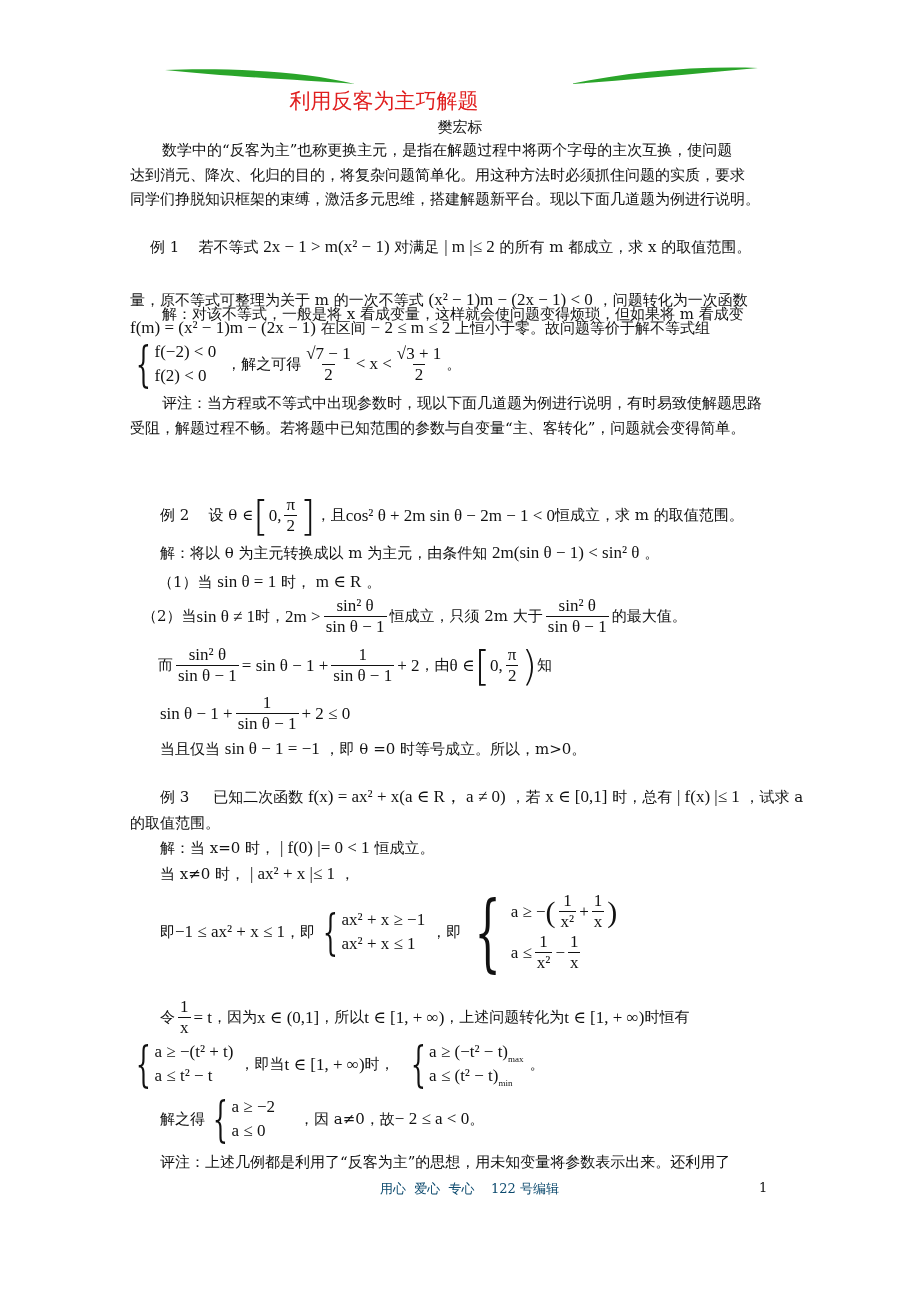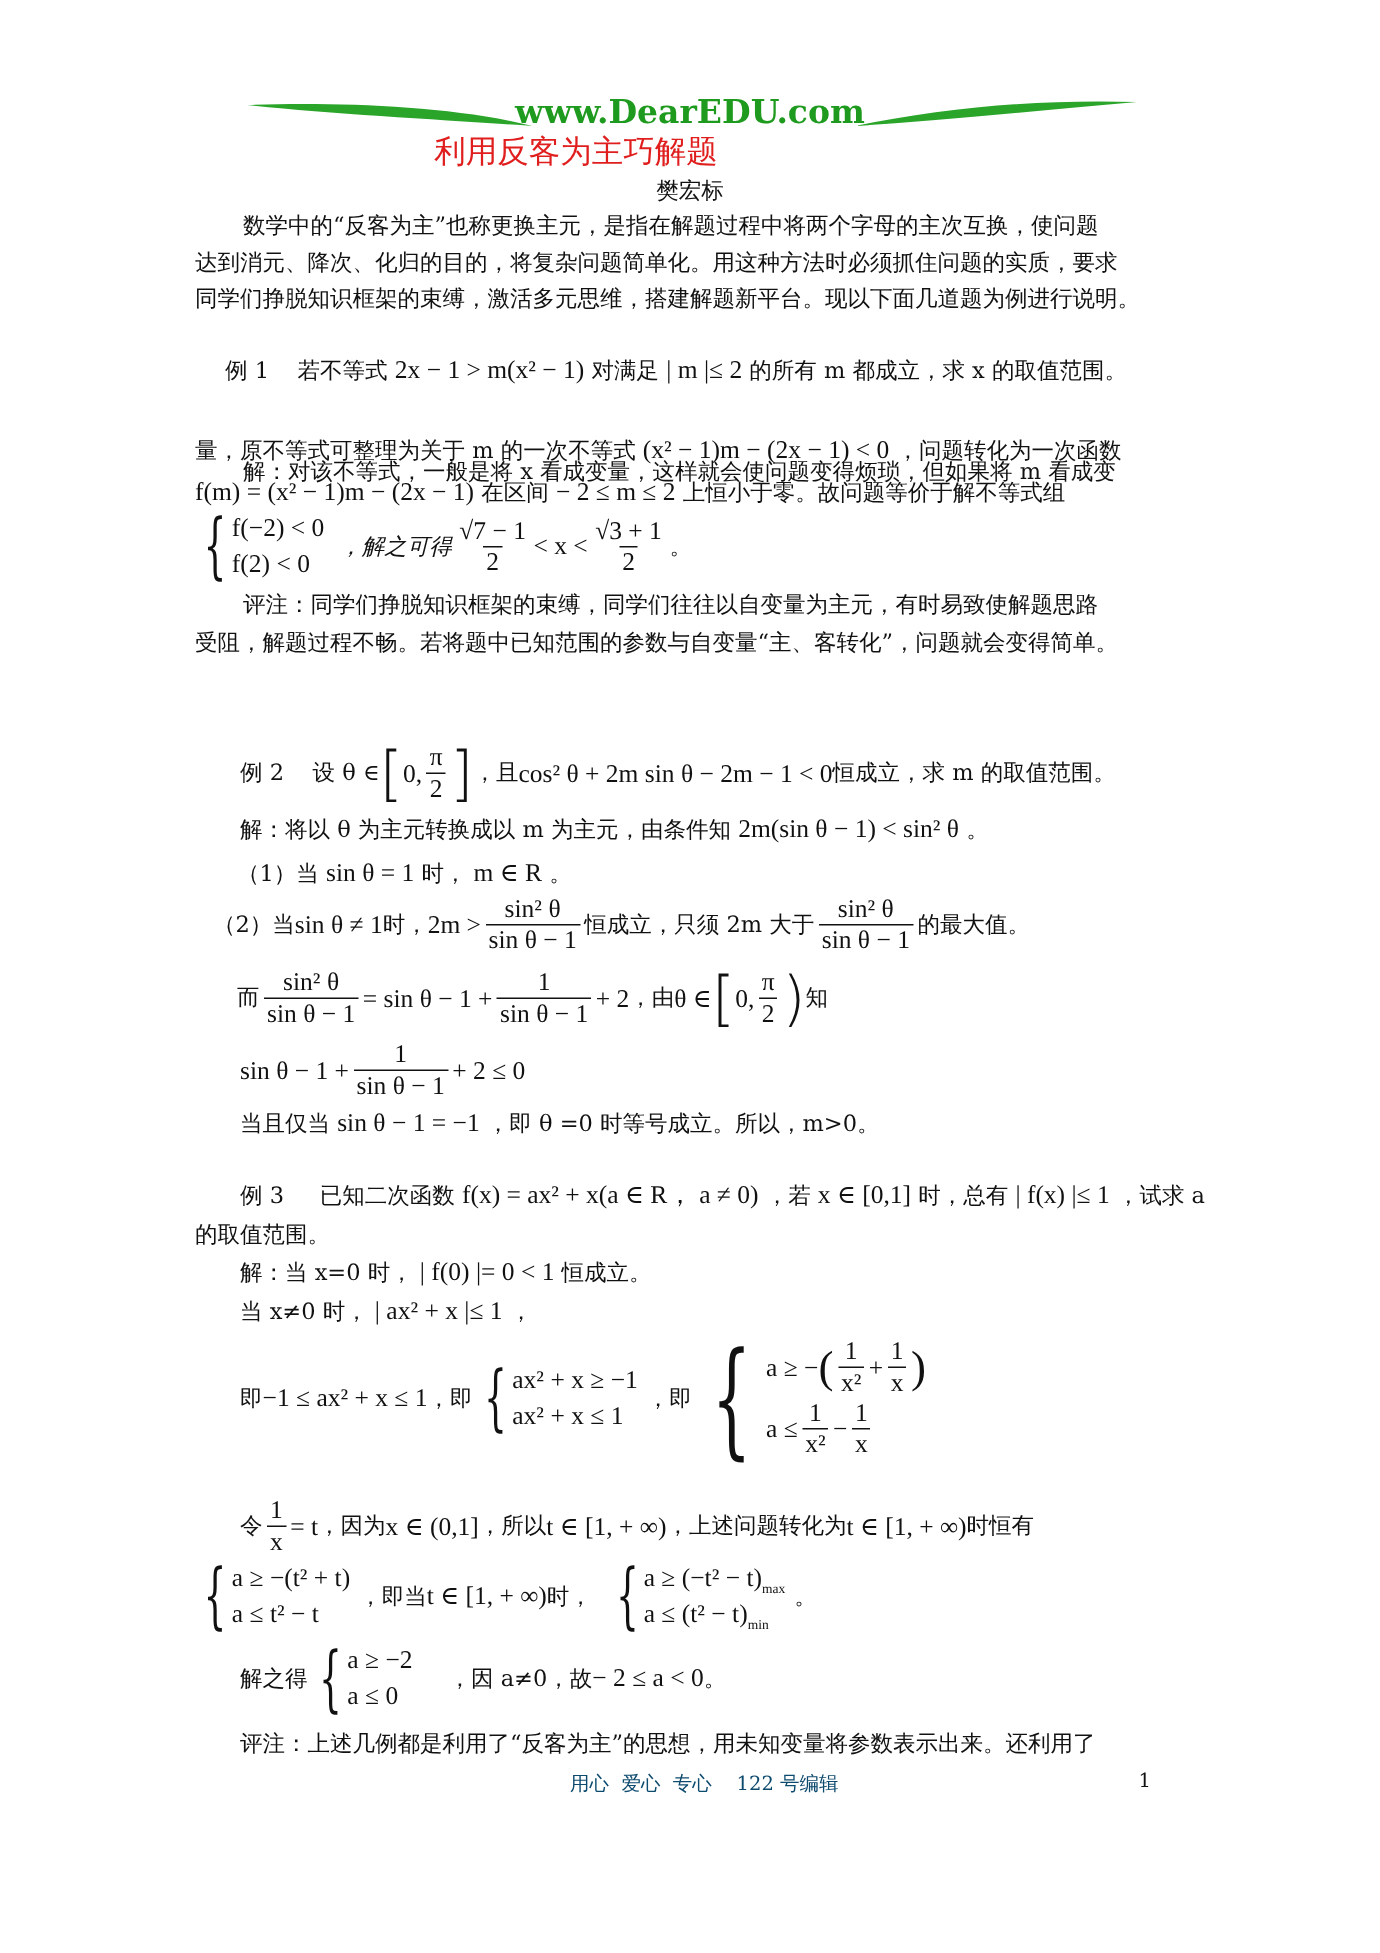--- a/index.html
+++ b/index.html
@@ -23,21 +23,20 @@
 </head>
 <body>
 
 <div class="abs" style="left:160px;top:60px;width:600px;height:30px;">
   <svg class="abs" style="left:0;top:0" width="200" height="30" viewBox="0 0 200 30">
     <path d="M5,10 C60,8 140,10 195,24 C140,20 60,16 5,10 Z" fill="#2aa52a"></path>
   </svg>
   <svg class="abs" style="left:410px;top:0" width="190" height="30" viewBox="0 0 190 30">
     <path d="M0,24 C60,12 120,6 188,8 C120,14 60,20 0,24 Z" fill="#2aa52a"></path>
   </svg>
-  <div id="logo-text" class="abs" style="left:0;width:600px;top:2px;text-align:center;">www.DearEDU.com</div>
 </div>
 <div id="title" class="abs" style="left:0;width:768px;top:87px;text-align:center;">利用反客为主巧解题</div>
 <div class="abs" style="left:0;width:920px;top:118px;text-align:center;font-size:15px;">樊宏标</div>
 
 <div class="line" style="left:162px;top:140px;">数学中的“反客为主”也称更换主元，是指在解题过程中将两个字母的主次互换，使问题</div>
 <div class="line" style="left:130px;top:165px;">达到消元、降次、化归的目的，将复杂问题简单化。用这种方法时必须抓住问题的实质，要求</div>
 <div class="line" style="left:130px;top:189px;">同学们挣脱知识框架的束缚，激活多元思维，搭建解题新平台。现以下面几道题为例进行说明。</div>
 
 <div class="line" style="left:150px;top:237px;">
   <span>例 1</span>&nbsp;&nbsp;&nbsp;
@@ -60,33 +59,33 @@
   <span>上恒小于零。故问题等价于解不等式组</span>
 </div>
 <div class="abs" style="left:128px;top:340px;font-size:15px;display:flex;align-items:center;white-space:nowrap;">
   <span class="brace-sys">
     <span class="brace">{</span>
     <span class="sys-rows">
       <span>f(−2) &lt; 0</span>
       <span>f(2) &lt; 0</span>
     </span>
   </span>
-  <span style="margin-left:10px;font-style:italic;">，解之可得</span>
+  <span style="margin-left:10px;">，解之可得</span>
   <span class="frac">
       <span class="num">√7 − 1</span>
       <span class="den">2</span>
     </span>
   <span class="m">&lt; x &lt;</span>
   <span class="frac">
       <span class="num">√3 + 1</span>
       <span class="den">2</span>
     </span>
   <span>。</span>
 </div>
-<div class="line" style="left:162px;top:393px;">评注：同学们挣脱知识框架的束缚，同学们往往以自变量为主元，有时易致使解题思路</div>
+<div class="line" style="left:162px;top:393px;">评注：当方程或不等式中出现参数时，现以下面几道题为例进行说明，有时易致使解题思路</div>
 <div class="line" style="left:130px;top:418px;">受阻，解题过程不畅。若将题中已知范围的参数与自变量“主、客转化”，问题就会变得简单。</div>
 
 <div class="abs" style="left:160px;top:495px;font-size:15px;display:flex;align-items:center;white-space:nowrap;">
   <span>例 2</span>&nbsp;&nbsp;&nbsp;&nbsp;
   <span>设 θ ∈</span>
   <span class="big-bracket">[</span>
   <span class="m">0,</span>
   <span class="frac">
       <span class="num">π</span>
       <span class="den">2</span>

